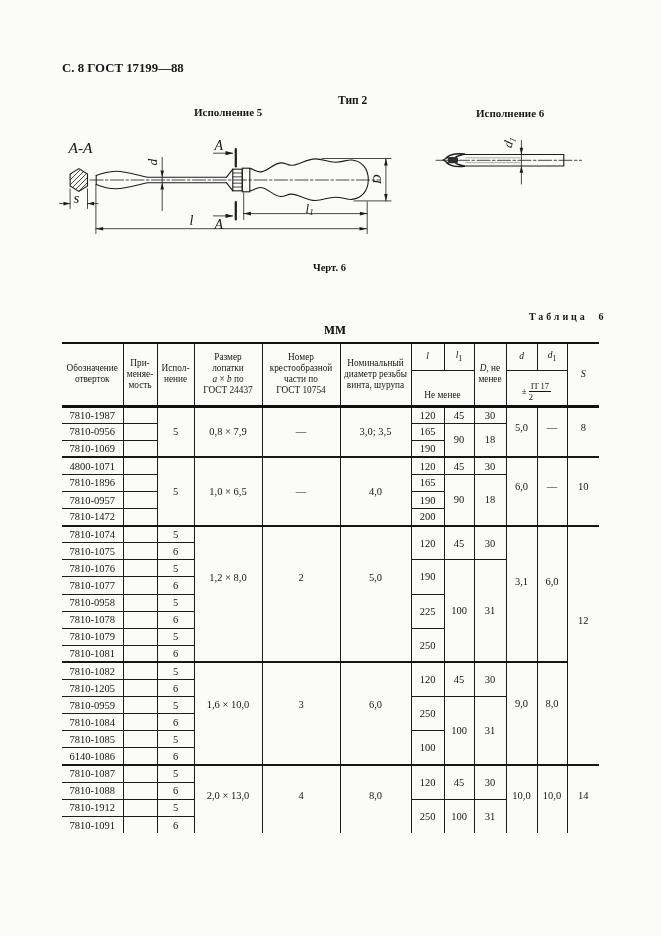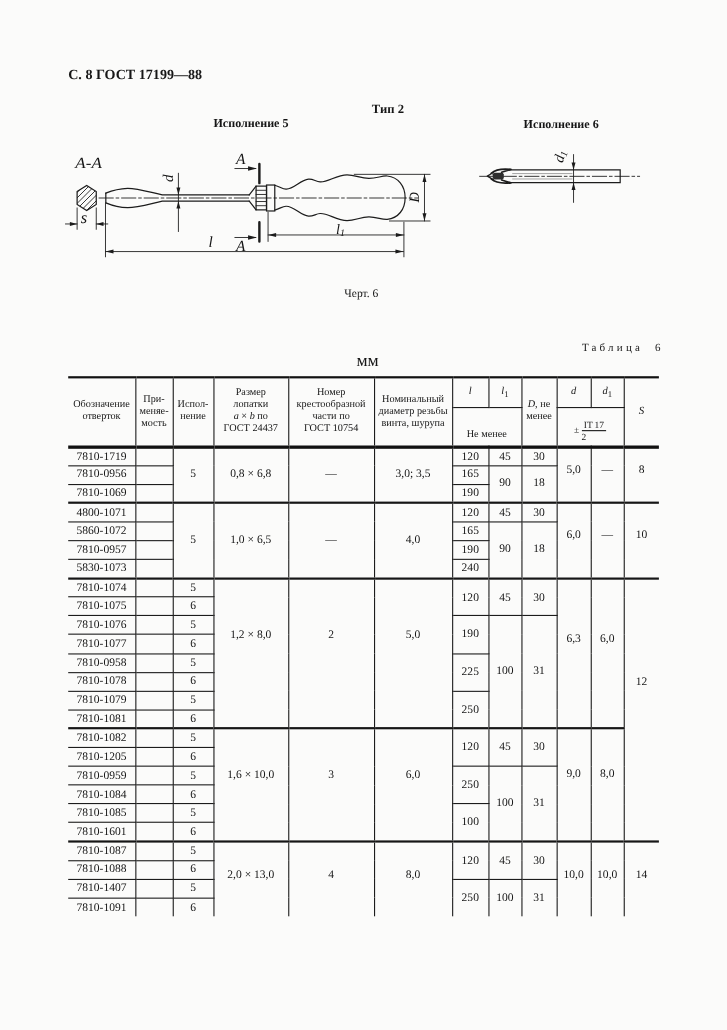--- a/index.html
+++ b/index.html
@@ -1,18 +1,18 @@
 <!DOCTYPE html>
 <html><head>
 <meta charset="utf-8">
 <style>
 html,body{margin:0;padding:0;}
 body{width:661px;height:936px;background:#fbfbfa;position:relative;overflow:hidden;
      font-family:"Liberation Serif",serif;color:#161616;}
-.abs{position:absolute;white-space:nowrap;}
+.abs{position:absolute;white-space:nowrap;font-weight:bold;}
 #hdr{left:62px;top:61px;font-size:12.8px;font-weight:bold;}
 #tip2{left:338px;top:94px;font-size:11.5px;font-weight:bold;}
 #isp5{left:194px;top:106px;font-size:11px;font-weight:bold;}
 #isp6{left:476px;top:107px;font-size:11px;font-weight:bold;}
 #cher{left:313px;top:262px;font-size:10.5px;}
 #tabl{left:529px;top:311px;font-size:10px;letter-spacing:2.9px;}
 #mm{left:324px;top:320px;font-size:16px;}
 svg{position:absolute;left:0;top:0;}
 table{position:absolute;left:62px;top:342px;border-collapse:collapse;table-layout:fixed;
       font-size:10.5px;font-family:"Liberation Serif",serif;color:#161616;}
@@ -174,24 +174,24 @@
 <th class="tt" style="font-size:9.5px"><i>d</i></th>
 <th class="tt" style="font-size:9.5px"><i>d</i><sub>1</sub></th>
 <th class="ne tt hb" rowspan="2" style="font-size:10px"><i>S</i></th>
 </tr>
 <tr style="height:36px">
 <th colspan="2" class="hb" style="vertical-align:bottom;padding-bottom:4px">Не менее</th>
 <th colspan="2" class="hb" style="vertical-align:bottom;padding-bottom:2px;font-size:8.6px">± <span class="frac"><span class="top">IT 17</span>2</span></th>
 </tr>
 
 <tr style="height:17.1px">
-        <td class="nb">7810-1719</td>
+        <td class="nb">7810-1987</td>
         <td></td>
         <td rowspan="3" class="gb">5</td>
-        <td rowspan="3" class="gb">0,8 × 6,8</td>
+        <td rowspan="3" class="gb">0,8 × 7,9</td>
         <td rowspan="3" class="gb">—</td>
         <td rowspan="3" class="gb">3,0; 3,5</td>
         <td>120</td>
         <td>45</td>
         <td>30</td>
         <td rowspan="3" class="gb">
           <div class="rel" style="top:-4px">5,0</div>
         </td>
         <td rowspan="3" class="gb">
           <div class="rel" style="top:-4px">—</div>
@@ -227,55 +227,55 @@
           <div class="rel" style="top:-5px">6,0</div>
         </td>
         <td rowspan="4" class="gb">
           <div class="rel" style="top:-5px">—</div>
         </td>
         <td class="ne gb" rowspan="4">
           <div class="rel" style="top:-5px">10</div>
         </td>
       </tr>
 <tr style="height:17.1px">
-        <td class="nb">5860-1072</td>
+        <td class="nb">7810-1896</td>
         <td></td>
         <td>165</td>
         <td rowspan="3" class="gb">90</td>
         <td rowspan="3" class="gb">18</td>
       </tr>
 <tr style="height:17.1px">
         <td class="nb">7810-0957</td>
         <td></td>
         <td>190</td>
       </tr>
 <tr style="height:17.1px">
-        <td class="nb gb">5830-1073</td>
+        <td class="nb gb">7810-1472</td>
         <td class="gb"></td>
-        <td class="gb">240</td>
+        <td class="gb">200</td>
       </tr>
 
 <tr style="height:17.1px">
         <td class="nb">7810-1074</td>
         <td></td>
         <td>5</td>
         <td rowspan="8" class="gb">
           <div class="rel" style="top:-17px">1,2 × 8,0</div>
         </td>
         <td rowspan="8" class="gb">
           <div class="rel" style="top:-17px">2</div>
         </td>
         <td rowspan="8" class="gb">
           <div class="rel" style="top:-17px">5,0</div>
         </td>
         <td rowspan="2">120</td>
         <td rowspan="2">45</td>
         <td rowspan="2">30</td>
         <td rowspan="8" class="gb">
-          <div class="rel" style="top:-13px">6,3</div>
+          <div class="rel" style="top:-13px">3,1</div>
         </td>
         <td rowspan="8" class="gb">
           <div class="rel" style="top:-13px">6,0</div>
         </td>
         <td class="ne gb" rowspan="14">
           <div class="rel" style="top:-25px">12</div>
         </td>
       </tr>
 <tr style="height:17.1px">
         <td class="nb">7810-1075</td>
@@ -359,21 +359,21 @@
         <td></td>
         <td>6</td>
       </tr>
 <tr style="height:17.1px">
         <td class="nb">7810-1085</td>
         <td></td>
         <td>5</td>
         <td rowspan="2" class="gb">100</td>
       </tr>
 <tr style="height:17.1px">
-        <td class="nb gb">7810-1601</td>
+        <td class="nb gb">6140-1086</td>
         <td class="gb"></td>
         <td class="gb">6</td>
       </tr>
 
 <tr style="height:17.1px">
         <td class="nb">7810-1087</td>
         <td></td>
         <td>5</td>
         <td rowspan="4" class="lb">
           <div class="rel" style="top:-4px">2,0 × 13,0</div>
@@ -396,21 +396,21 @@
         <td class="ne lb" rowspan="4">
           <div class="rel" style="top:-4px">14</div>
         </td>
       </tr>
 <tr style="height:17.1px">
         <td class="nb">7810-1088</td>
         <td></td>
         <td>6</td>
       </tr>
 <tr style="height:17.1px">
-        <td class="nb">7810-1407</td>
+        <td class="nb">7810-1912</td>
         <td></td>
         <td>5</td>
         <td rowspan="2" class="lb">250</td>
         <td rowspan="2" class="lb">100</td>
         <td rowspan="2" class="lb">31</td>
       </tr>
 <tr style="height:17.1px">
         <td class="nb lb">7810-1091</td>
         <td class="lb"></td>
         <td class="lb">6</td>

